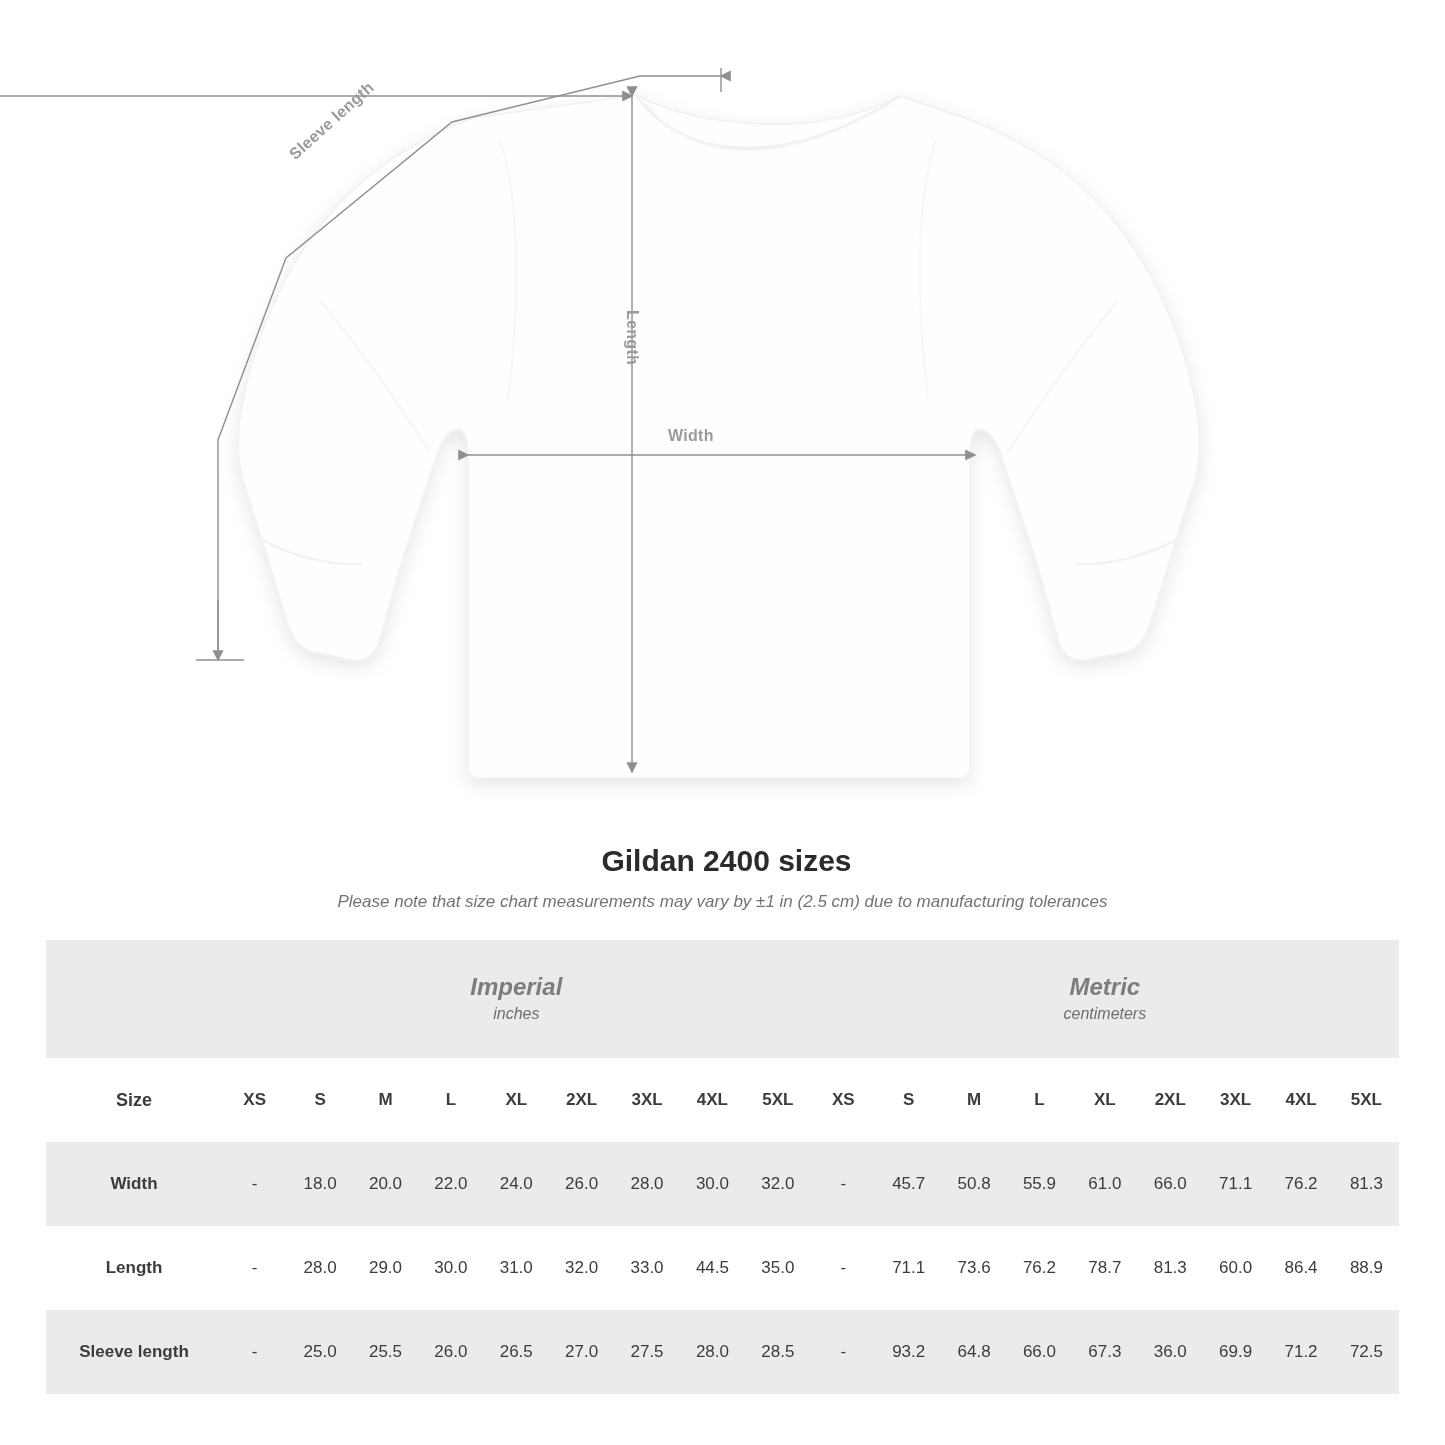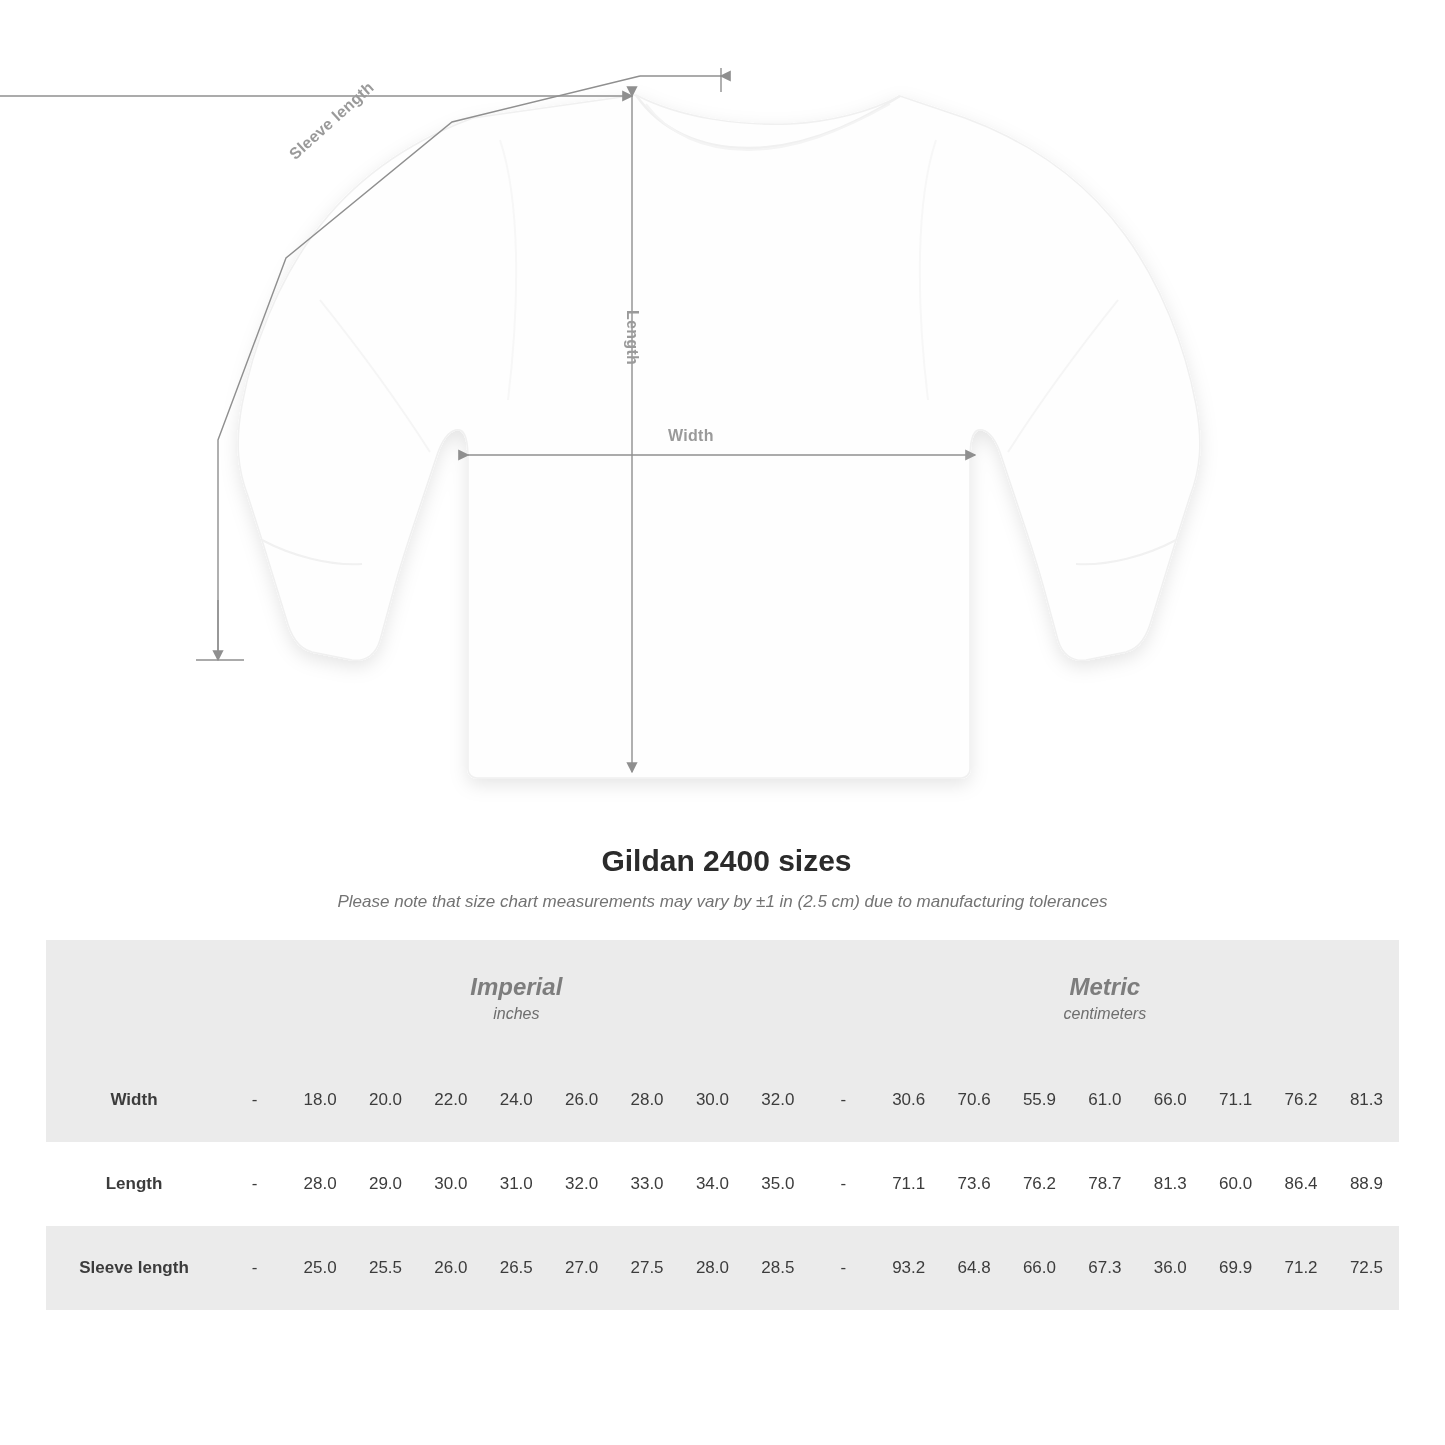--- a/index.html
+++ b/index.html
@@ -253,53 +253,74 @@
         <td colspan="9">
           <div class="unit-main">Imperial</div>
           <div class="unit-sub">inches</div>
         </td>
         <td colspan="9">
           <div class="unit-main">Metric</div>
           <div class="unit-sub">centimeters</div>
         </td>
       </tr>
 
+      <tr class="hdrrow">
+        <td class="rowlabel">Size</td>
+        <td>XS</td>
+        <td>S</td>
+        <td>M</td>
+        <td>L</td>
+        <td>XL</td>
+        <td>2XL</td>
+        <td>3XL</td>
+        <td>4XL</td>
+        <td>5XL</td>
+        <td>XS</td>
+        <td>S</td>
+        <td>M</td>
+        <td>L</td>
+        <td>XL</td>
+        <td>2XL</td>
+        <td>3XL</td>
+        <td>4XL</td>
+        <td>5XL</td>
+      </tr>
 
       <tr class="datarow odd">
         <td class="rowlabel">Width</td>
         <td>-</td>
         <td>18.0</td>
         <td>20.0</td>
         <td>22.0</td>
         <td>24.0</td>
         <td>26.0</td>
         <td>28.0</td>
         <td>30.0</td>
         <td>32.0</td>
         <td>-</td>
-        <td>30.6</td>
-        <td>70.6</td>
+        <td>45.7</td>
+        <td>50.8</td>
         <td>55.9</td>
         <td>61.0</td>
         <td>66.0</td>
         <td>71.1</td>
         <td>76.2</td>
         <td>81.3</td>
       </tr>
 
       <tr class="datarow even">
         <td class="rowlabel">Length</td>
         <td>-</td>
         <td>28.0</td>
         <td>29.0</td>
         <td>30.0</td>
         <td>31.0</td>
         <td>32.0</td>
         <td>33.0</td>
-        <td>34.0</td>
+        <td>44.5</td>
         <td>35.0</td>
         <td>-</td>
         <td>71.1</td>
         <td>73.6</td>
         <td>76.2</td>
         <td>78.7</td>
         <td>81.3</td>
         <td>60.0</td>
         <td>86.4</td>
         <td>88.9</td>

